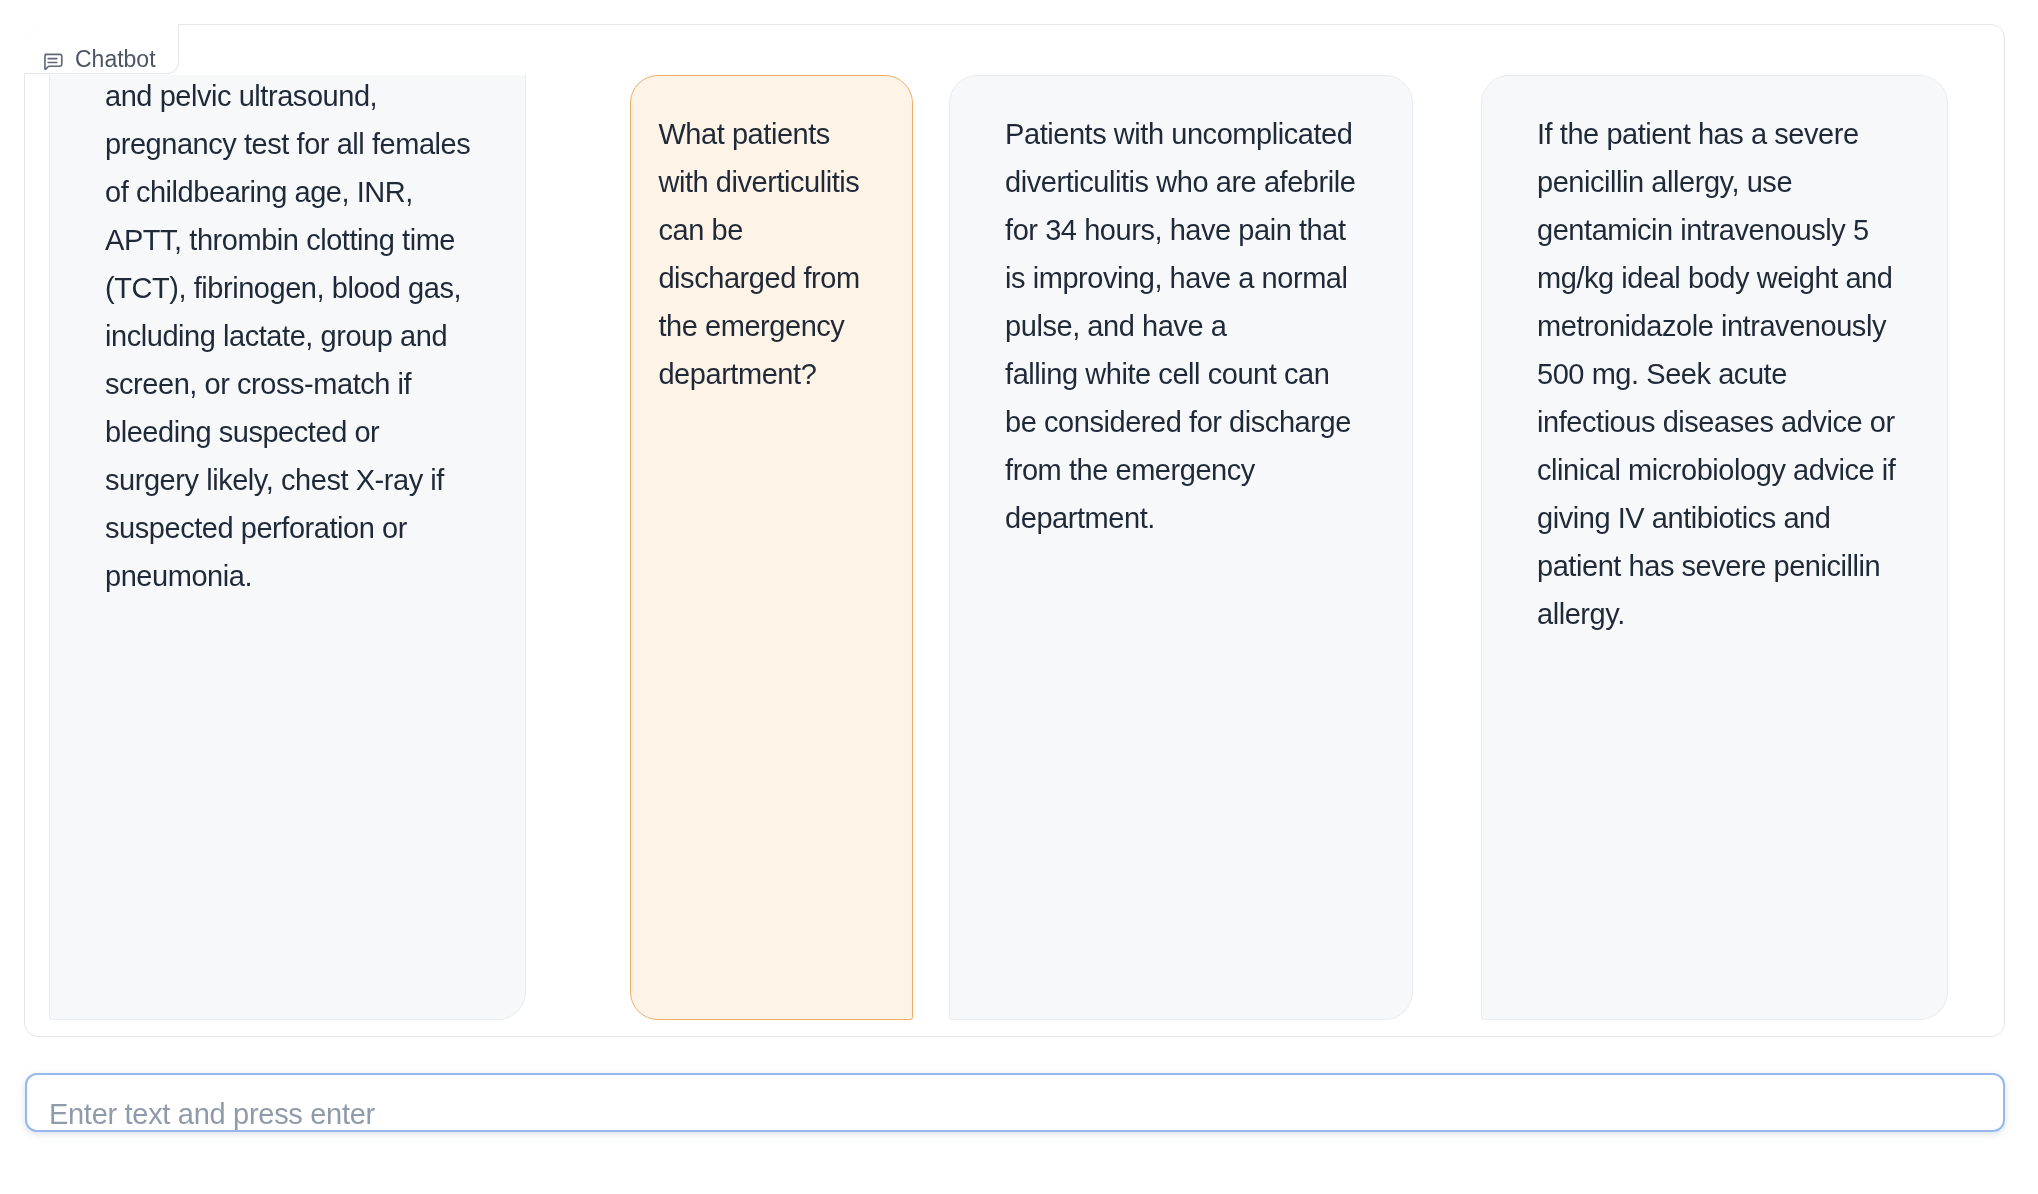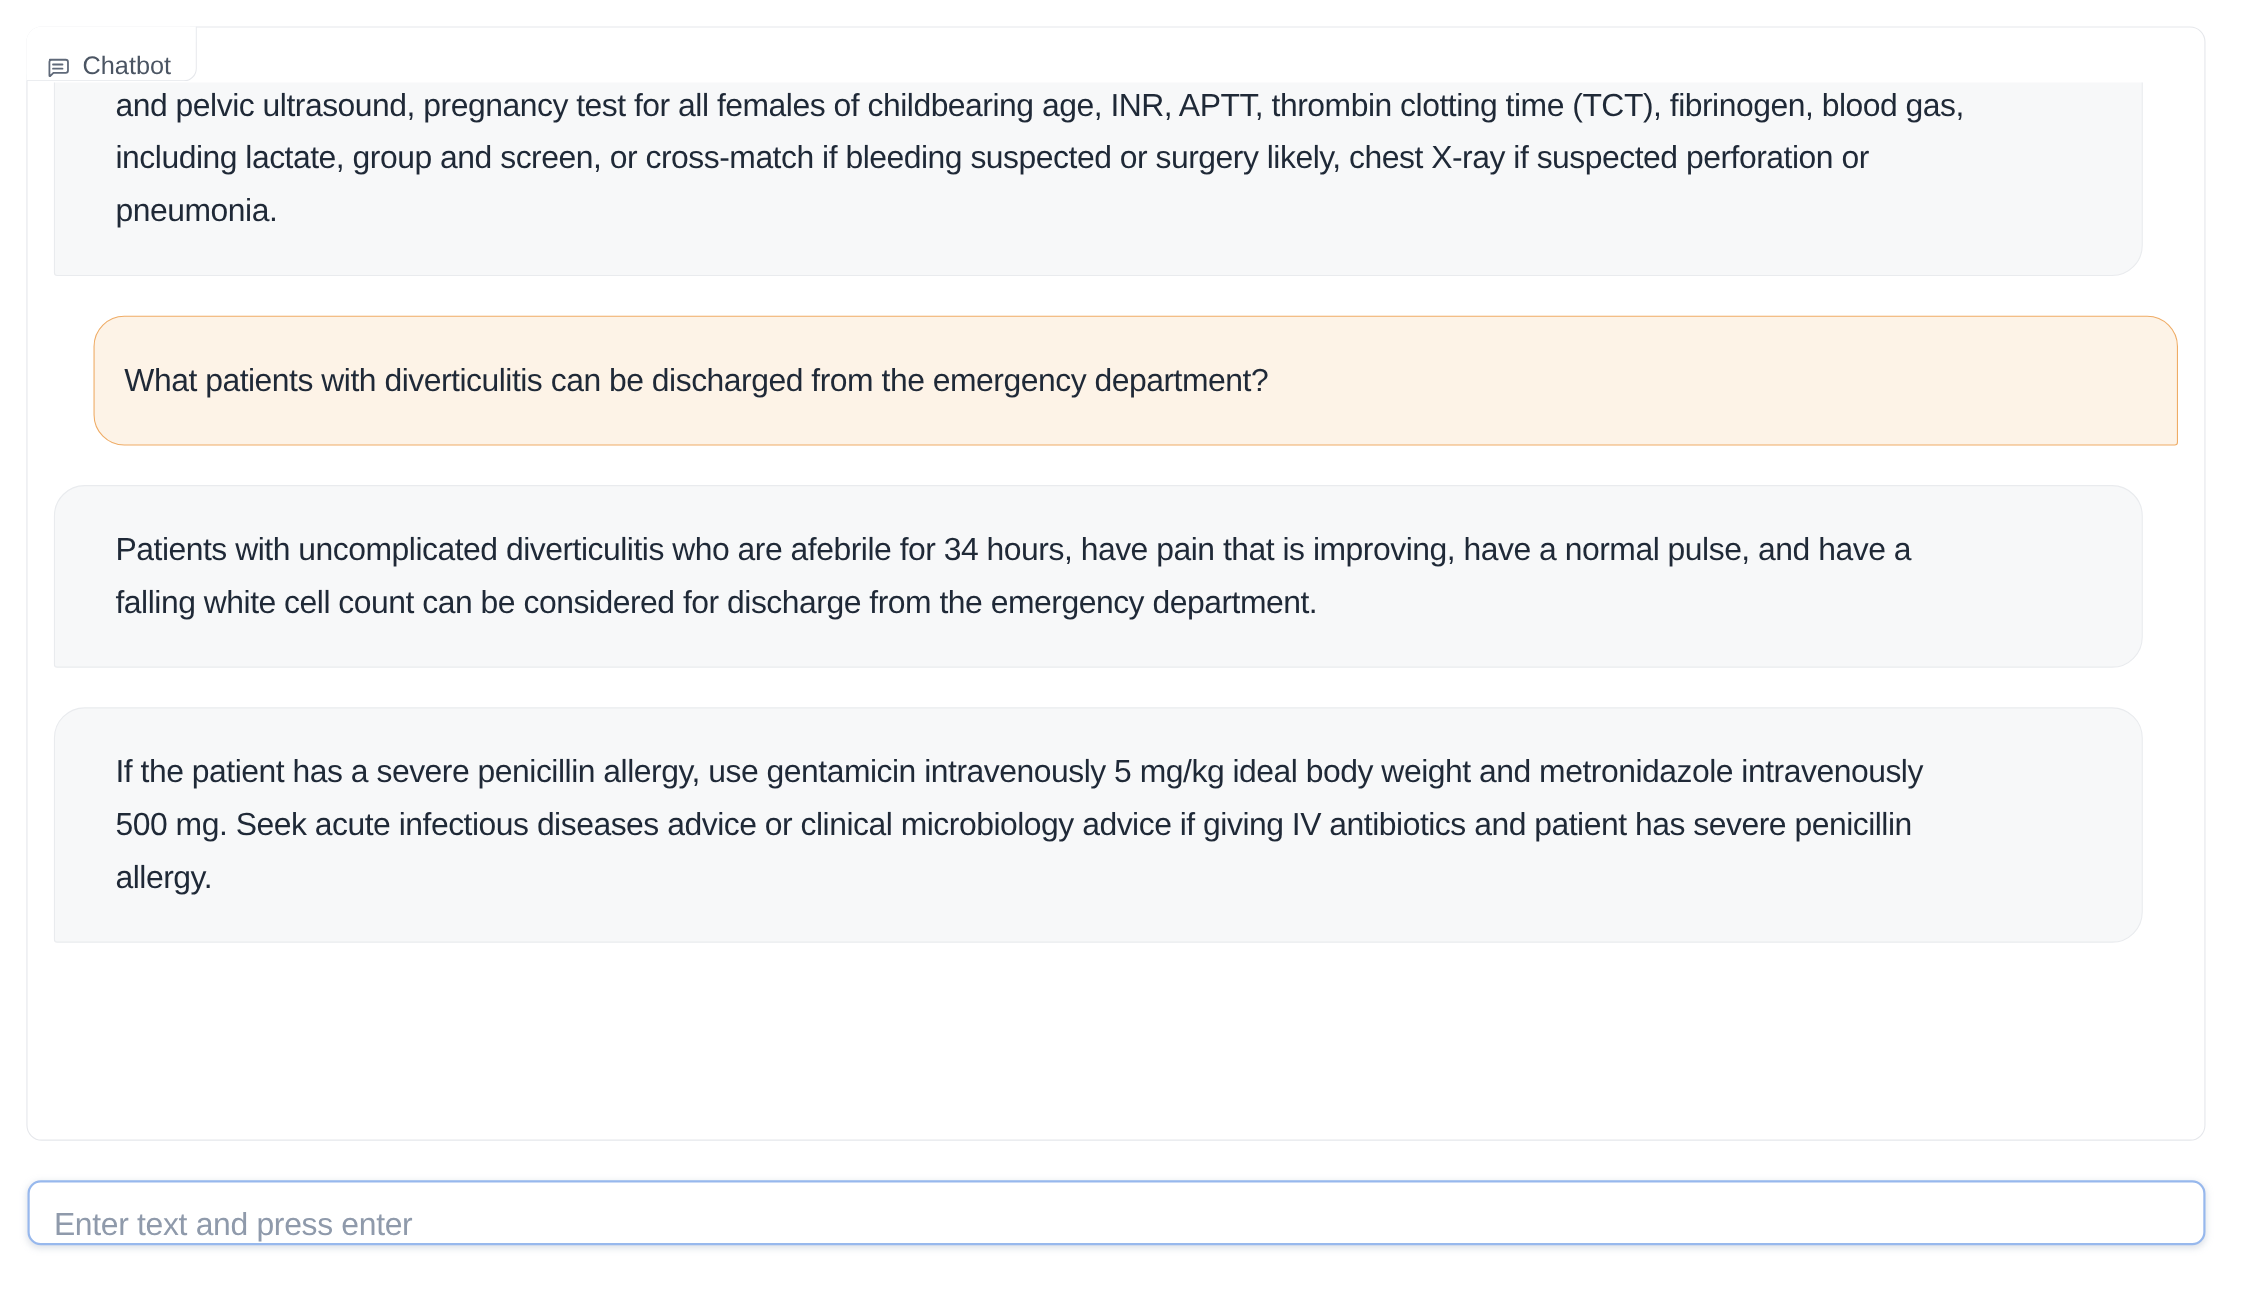--- a/index.html
+++ b/index.html
@@ -49,29 +49,29 @@
   
   .chat-area {
     position: absolute;
     top: 50px;
     left: 0;
     right: 0;
     bottom: 0;
     overflow: hidden;
     padding: 0 24px 16px 24px;
     display: flex;
-    flex-direction: column;
+    flex-direction: row;
     gap: 36px;
     box-sizing: border-box;
     border-radius: 0 0 13px 13px;
   }
 
   .msg-row { display: flex; }
   .msg-row.bot  { justify-content: flex-start; }
-  .msg-row.user { justify-content: flex-end; align-items: flex-end; }
+  .msg-row.user { justify-content: flex-end; }
 
   .bubble {
     box-sizing: border-box;
     font-size: 29px;
     line-height: 48px;
     letter-spacing: -0.45px;
     color: #1f2937;
     white-space: pre-line;
     width: 100%;
   }

